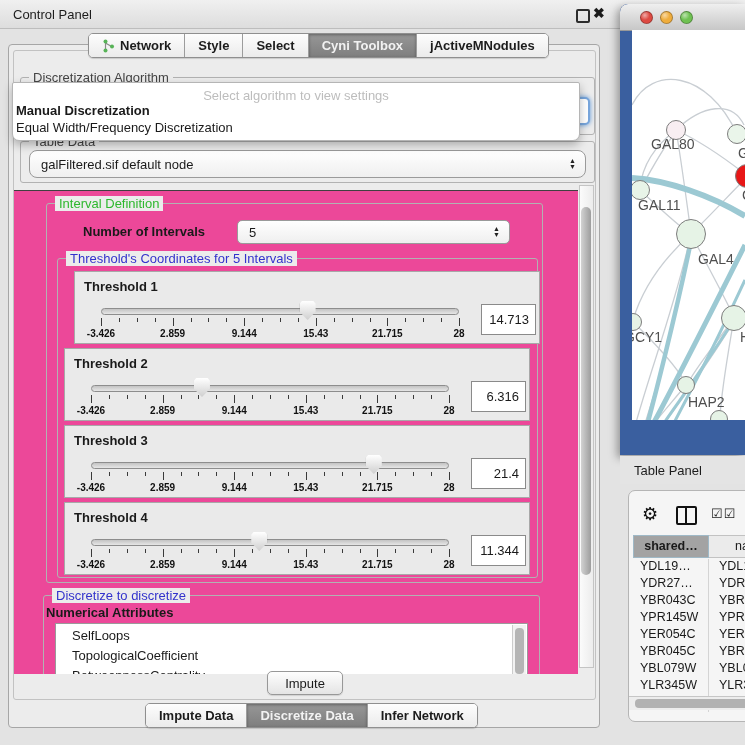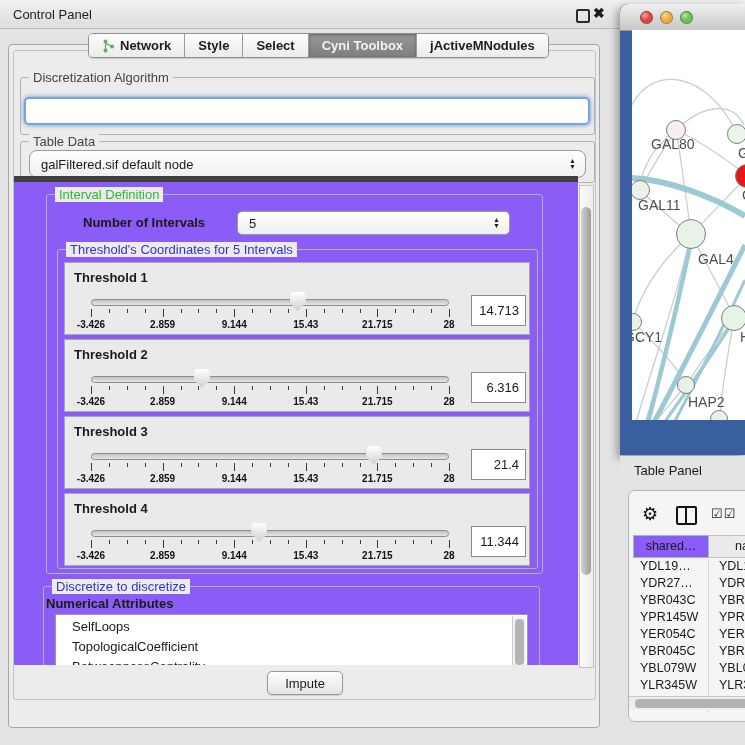--- a/index.html
+++ b/index.html
@@ -48,22 +48,22 @@
   
   .popup{left:12px;top:82px;width:566px;height:57px;background:#fff;border:1px solid #b5b5b5;
          border-radius:2px 2px 7px 7px;box-shadow:0 4px 10px rgba(0,0,0,.28);z-index:60;}
   .popup-hint{position:absolute;top:5px;left:0;width:100%;text-align:center;color:#bdbdbd;font-size:13px;}
   .popup-opt{position:absolute;left:3px;font-size:13px;white-space:nowrap;}
 
   .algo-combo{left:24px;top:97px;width:562px;height:24px;border-radius:5px;background:#fff;
               border:2px solid #78a6dc;box-shadow:0 0 5px #5a94d6;z-index:10;}
 
   
-  .viewport{left:14px;top:176px;width:564px;height:483px;overflow:hidden;background:#8b5cf6;
-            border-top:6px solid #404040;}
+  .viewport{left:14px;top:190px;width:564px;height:483px;overflow:hidden;background:#ec4899;
+            border-top:1px solid #404040;}
   .vsb{left:579px;top:185px;width:15px;height:483px;background:linear-gradient(90deg,#fbfbfb,#ececec);
        border:1px solid #c4c4c4;box-sizing:border-box;}
   .vsb-thumb{left:581px;top:207px;width:10px;height:368px;border-radius:5px;
              background:linear-gradient(90deg,#d2d2d2,#9d9d9d);}
 
   
   .thr-box{position:absolute;left:50px;width:466px;height:73px;background:#eaeaea;
            border:1px solid #a8a8a8;box-sizing:border-box;}
   .thr-title{position:absolute;left:9px;top:7px;font-size:13px;font-weight:bold;}
   .thr-track{position:absolute;left:26px;top:36px;width:358px;height:7px;border-radius:4px;
@@ -105,21 +105,21 @@
   .tp-header{left:620px;top:456px;width:125px;height:28px;background:#e4e4e4;}
   .tp-title{left:634px;top:463px;font-size:13px;color:#1c1c1c;}
   .tp-box{left:628px;top:490px;width:125px;height:230px;background:#f5f5f5;border:1px solid #b5b5b5;
           border-radius:7px 0 0 7px;overflow:hidden;}
   .gear-icon{position:absolute;left:13px;top:12px;font-size:18px;color:#111;}
   .split-icon{position:absolute;left:47px;top:15px;width:17px;height:15px;border:2px solid #111;
               border-radius:2px;}
   .split-icon::after{content:"";position:absolute;left:7px;top:0;width:2px;height:100%;background:#111;}
   .check-icons{position:absolute;left:82px;top:15px;font-size:13px;color:#222;letter-spacing:1px;}
   .tp-cell{position:absolute;box-sizing:border-box;font-size:12.5px;white-space:nowrap;overflow:hidden;}
-  .tp-hcell1{background:#8b5cf6;border:1px solid #9fb9c7;text-align:center;line-height:21px;}
+  .tp-hcell1{background:#a3a3a3;border:1px solid #9fb9c7;text-align:center;line-height:21px;font-weight:bold;}
   .tp-hcell2{background:#ebebeb;border:1px solid #c2c2c2;border-left:none;line-height:21px;padding-left:26px;}
   .tp-row-c1{padding-left:7px;border-right:1px solid #d4d4d4;}
   .tp-row-c2{padding-left:10px;}
   .hsb{position:absolute;left:0;top:205px;width:125px;height:13px;background:#ededed;
        border-top:1px solid #c6c6c6;}
   .hsb-thumb{position:absolute;left:6px;top:2px;width:125px;height:9px;border-radius:4px;background:#b2b2b2;}
 </style>
 </head>
 <body>
 
@@ -157,20 +157,25 @@
   </div>
 
   <div class="abs outer-panel"></div>
   <div class="abs inner-panel"></div>
 
   <div class="abs group" style="left:20px;top:77px;width:573px;height:56px;">
     <span class="group-title t-dark">Discretization Algorithm</span>
   </div>
   <div class="abs algo-combo"></div>
 
+  <div class="abs popup">
+    <div class="popup-hint">Select algorithm to view settings</div>
+    <div class="popup-opt" style="top:20px;font-weight:bold;">Manual Discretization</div>
+    <div class="popup-opt" style="top:37px;">Equal Width/Frequency Discretization</div>
+  </div>
 
   <div class="abs group" style="left:20px;top:141px;width:573px;height:40px;">
     <span class="group-title t-dark">Table Data</span>
     <div class="combo" style="position:absolute;left:8px;top:8px;width:557px;height:28px;border-radius:8px;">
       <span>galFiltered.sif default node</span>
       <span class="stepper">
           <span>▲</span>
           <span>▼</span>
         </span>
     </div>
@@ -187,21 +192,21 @@
       <span class="stepper">
           <span>▲</span>
           <span>▼</span>
         </span>
     </div>
 
     <div class="group" style="position:absolute;left:43px;top:67px;width:479px;height:318px;">
       <span class="group-title t-blue">Threshold's Coordinates for 5 Intervals</span>
     </div>
     <div id="thresholds-host">
-        <div class="thr-box" style="top: 80px;">
+        <div class="thr-box" style="top: 80px; margin-left: 10px;">
           <div class="thr-title">Threshold 1</div>
           <div class="thr-track"></div>
           <div class="thr-thumb" style="left: 224.637px;"></div>
           <div class="tick" style="left: 26px; top: 46px; height: 8px;"></div>
           <div class="tick" style="left: 43.9px; top: 46px; height: 4px;"></div>
           <div class="tick" style="left: 61.8px; top: 46px; height: 4px;"></div>
           <div class="tick" style="left: 79.7px; top: 46px; height: 4px;"></div>
           <div class="tick" style="left: 97.6px; top: 46px; height: 8px;"></div>
           <div class="tick" style="left: 115.5px; top: 46px; height: 4px;"></div>
           <div class="tick" style="left: 133.4px; top: 46px; height: 4px;"></div>
@@ -342,20 +347,33 @@
         <div class="list-sb-thumb"></div>
       </div>
     </div>
   </div>
 
   <div class="abs vsb"></div>
   <div class="abs vsb-thumb"></div>
 
   <div class="abs apply-btn">Impute</div>
 
+  <div class="abs" style="left:145px;top:703px;z-index:20;">
+    <div class="seg-wrap" id="bottom-tabs-wrap">
+        <div class="seg">
+          <span>Impute Data</span>
+        </div>
+        <div class="seg sel">
+          <span>Discretize Data</span>
+        </div>
+        <div class="seg">
+          <span>Infer Network</span>
+        </div>
+      </div>
+  </div>
 
   <div class="abs net-window">
     <div class="net-titlebar"></div>
     <div id="traffic-host">
         <div class="traffic" style="left: 19.5px; background: radial-gradient(circle at 35% 30%, rgba(255, 255, 255, 0.533), transparent 45%), rgb(221, 74, 66); border: 1px solid rgba(0, 0, 0, 0.3);"></div>
         <div class="traffic" style="left: 39.5px; background: radial-gradient(circle at 35% 30%, rgba(255, 255, 255, 0.533), transparent 45%), rgb(239, 173, 61); border: 1px solid rgba(0, 0, 0, 0.3);"></div>
         <div class="traffic" style="left: 59.5px; background: radial-gradient(circle at 35% 30%, rgba(255, 255, 255, 0.533), transparent 45%), rgb(111, 193, 82); border: 1px solid rgba(0, 0, 0, 0.3);"></div>
       </div>
     <div class="net-canvas">
       <svg id="net-svg" width="113" height="390" viewBox="0 0 113 390" style="position:absolute;left:0;top:0;">

